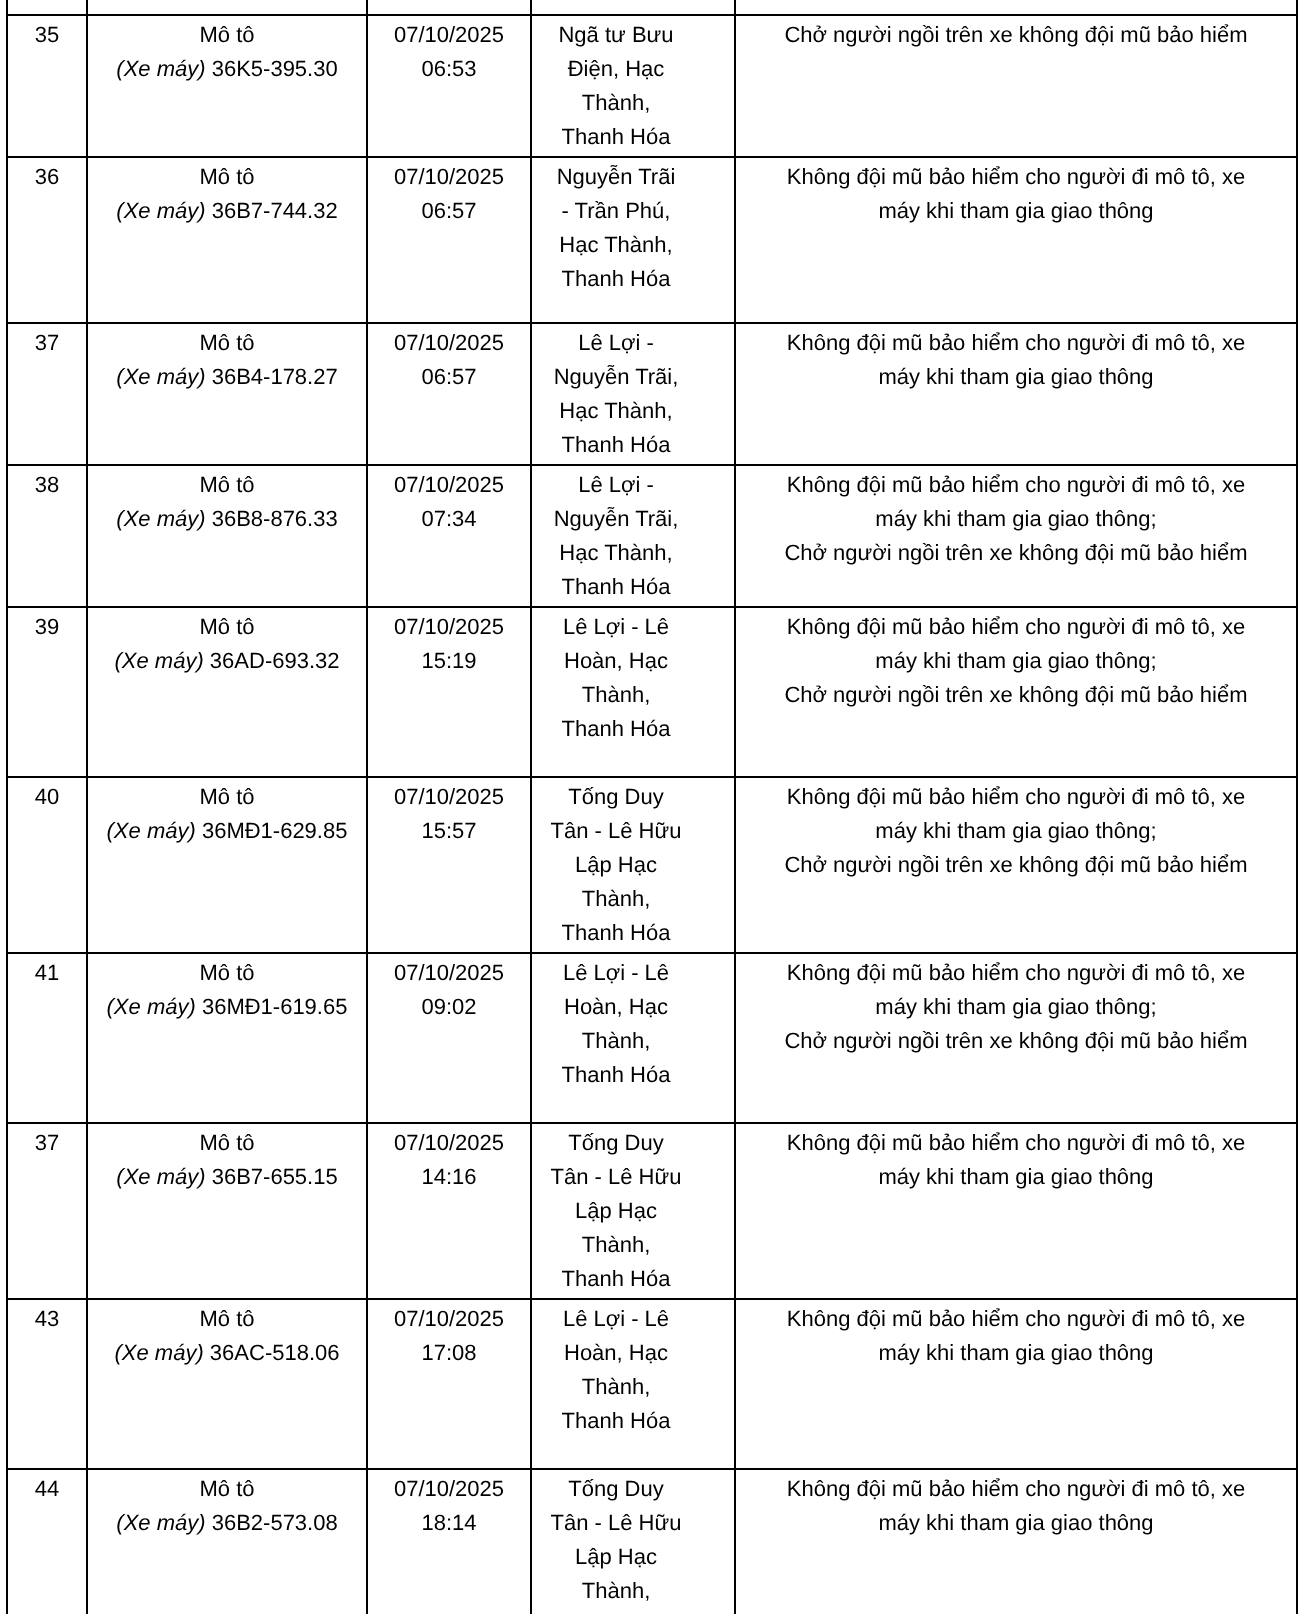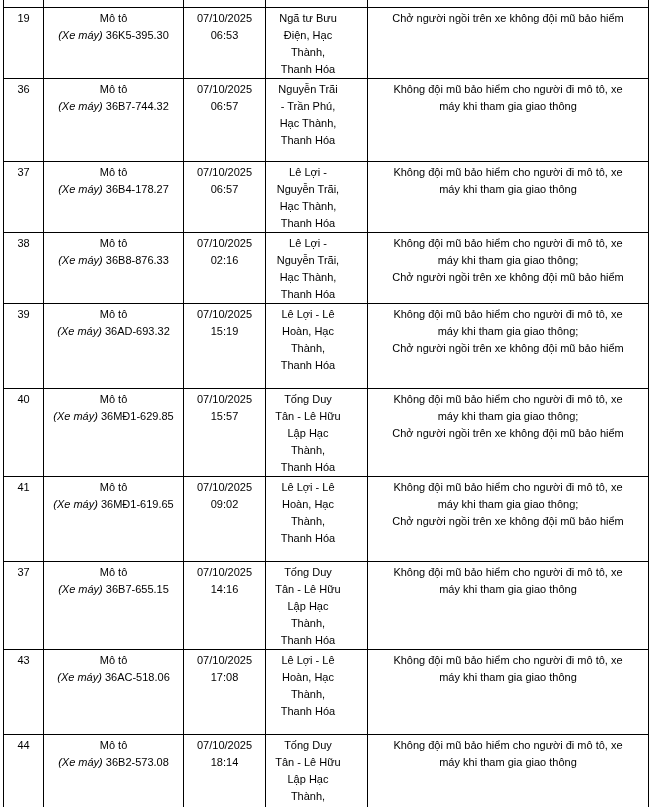--- a/index.html
+++ b/index.html
@@ -65,21 +65,21 @@
       <tr class="row-sliver-top">
         <td></td>
         <td></td>
         <td></td>
         <td></td>
         <td></td>
       </tr>
 
       <tr style="height: 70px;">
     <td>
-      <span>19</span>
+      <span>35</span>
     </td>
     <td>
       <div>Mô tô</div>
       <div class="plate-line">
         <span class="italic">(Xe máy)</span>
         <span>36K5-395.30</span>
       </div>
     </td>
     <td>
       <div>07/10/2025</div>
@@ -130,21 +130,21 @@
     </td>
     <td>
       <div>Mô tô</div>
       <div class="plate-line">
         <span class="italic">(Xe máy)</span>
         <span>36B8-876.33</span>
       </div>
     </td>
     <td>
       <div>07/10/2025</div>
-      <div>02:16</div>
+      <div>07:34</div>
     </td>
     <td class="cell-location">Lê Lợi - Nguyễn Trãi, Hạc Thành, Thanh Hóa</td>
     <td class="cell-violation">Không đội mũ bảo hiểm cho người đi mô tô, xe máy khi tham gia giao thông;
 Chở người ngồi trên xe không đội mũ bảo hiểm</td>
   </tr>
         <tr style="height: 85px;">
     <td>
       <span>39</span>
     </td>
     <td>

